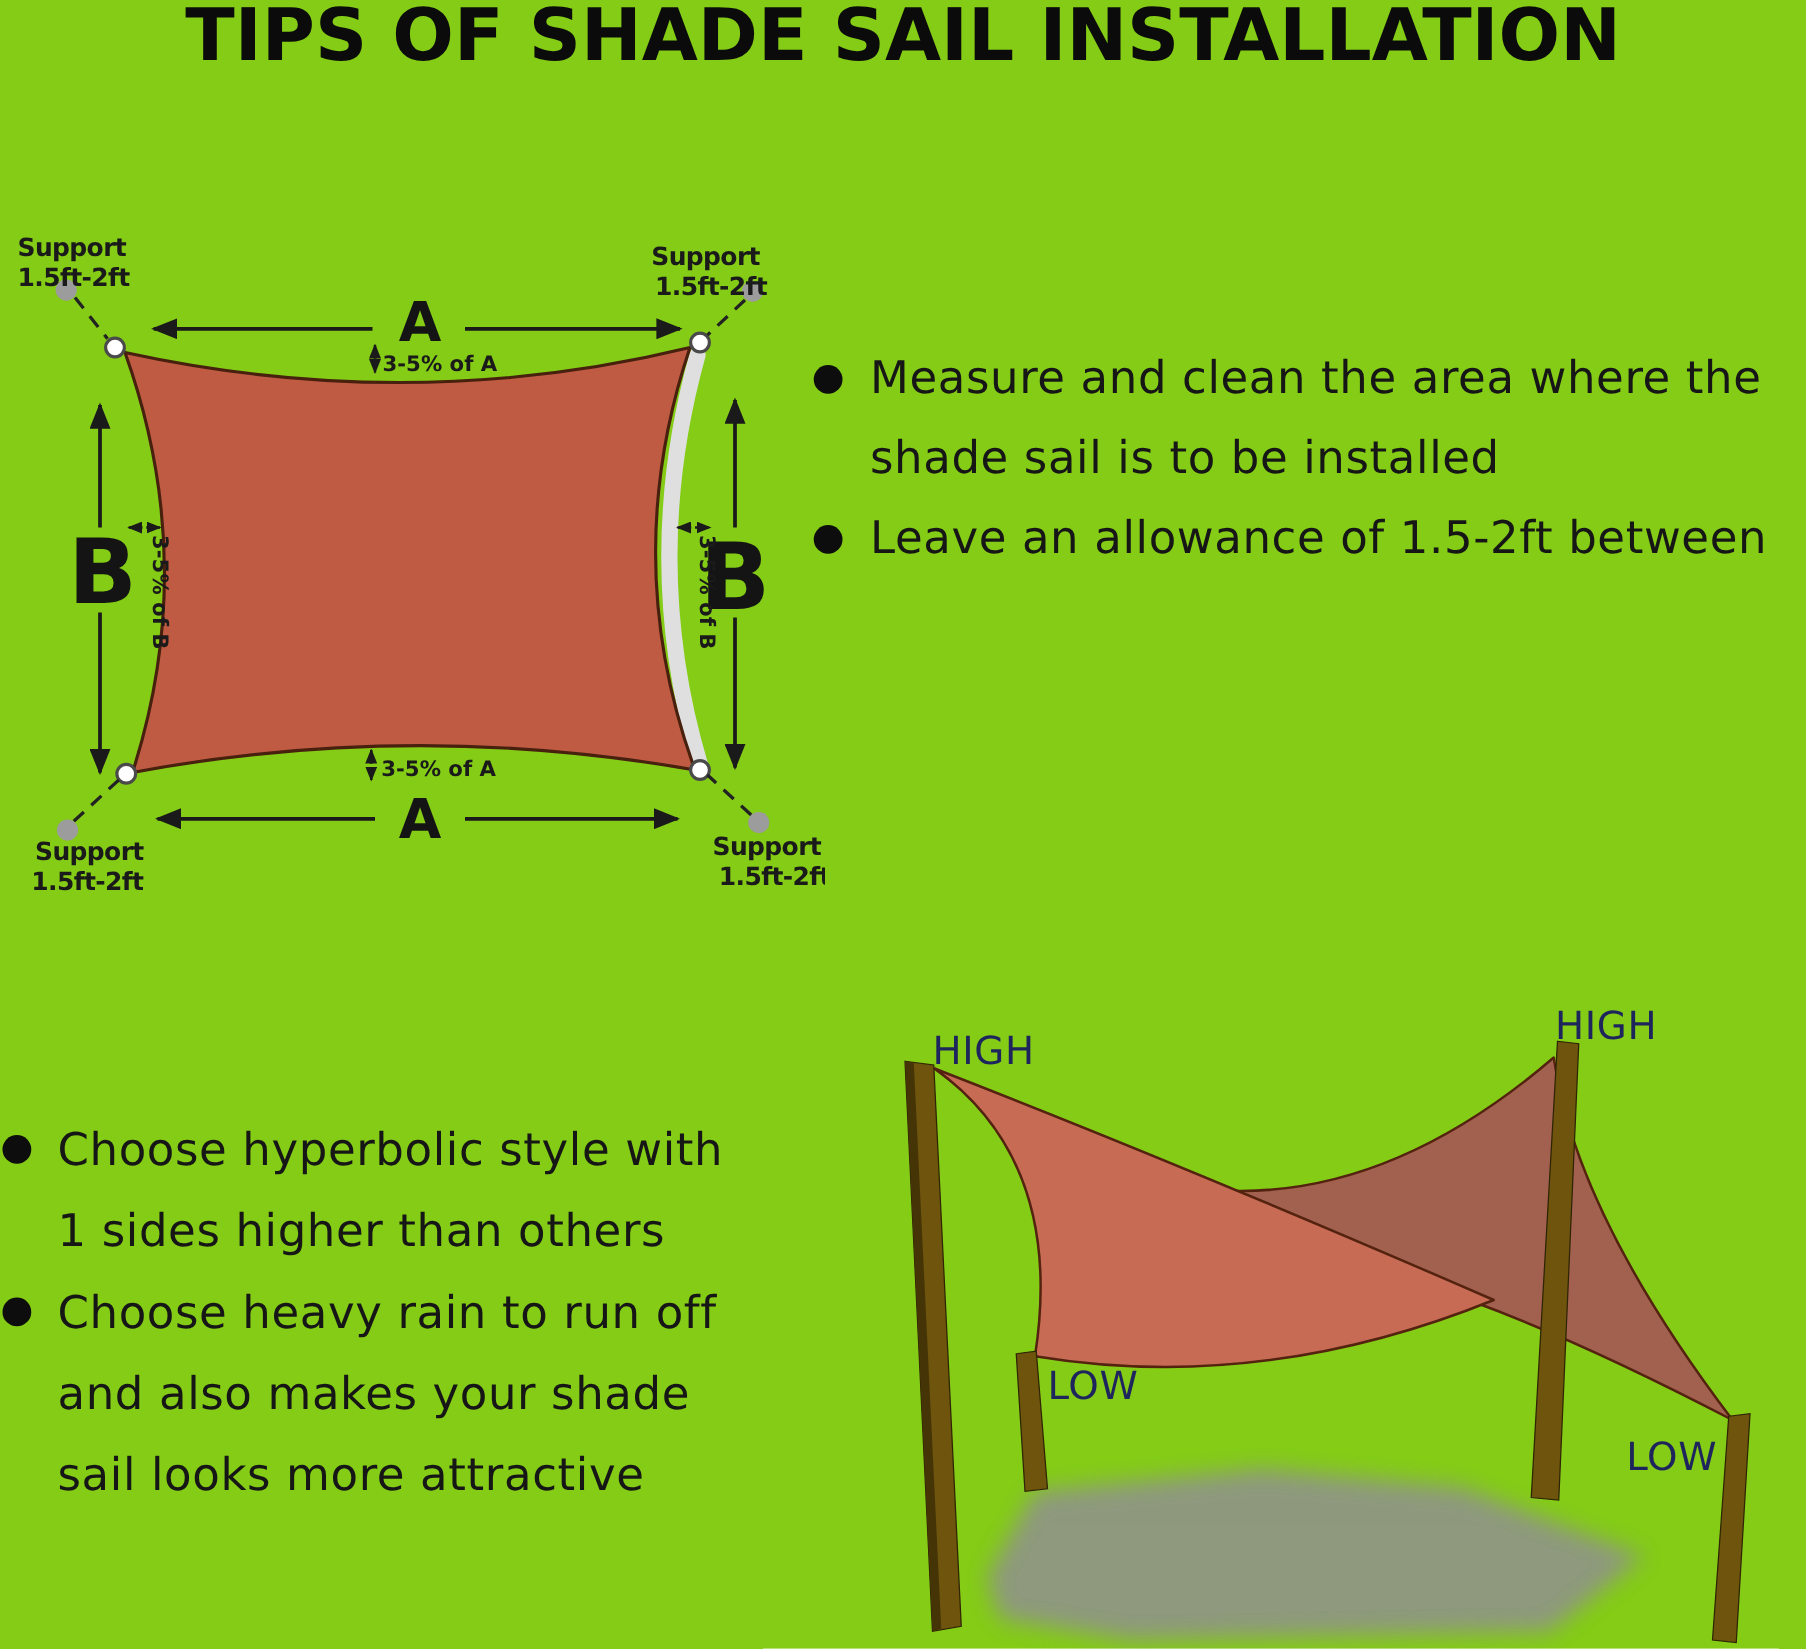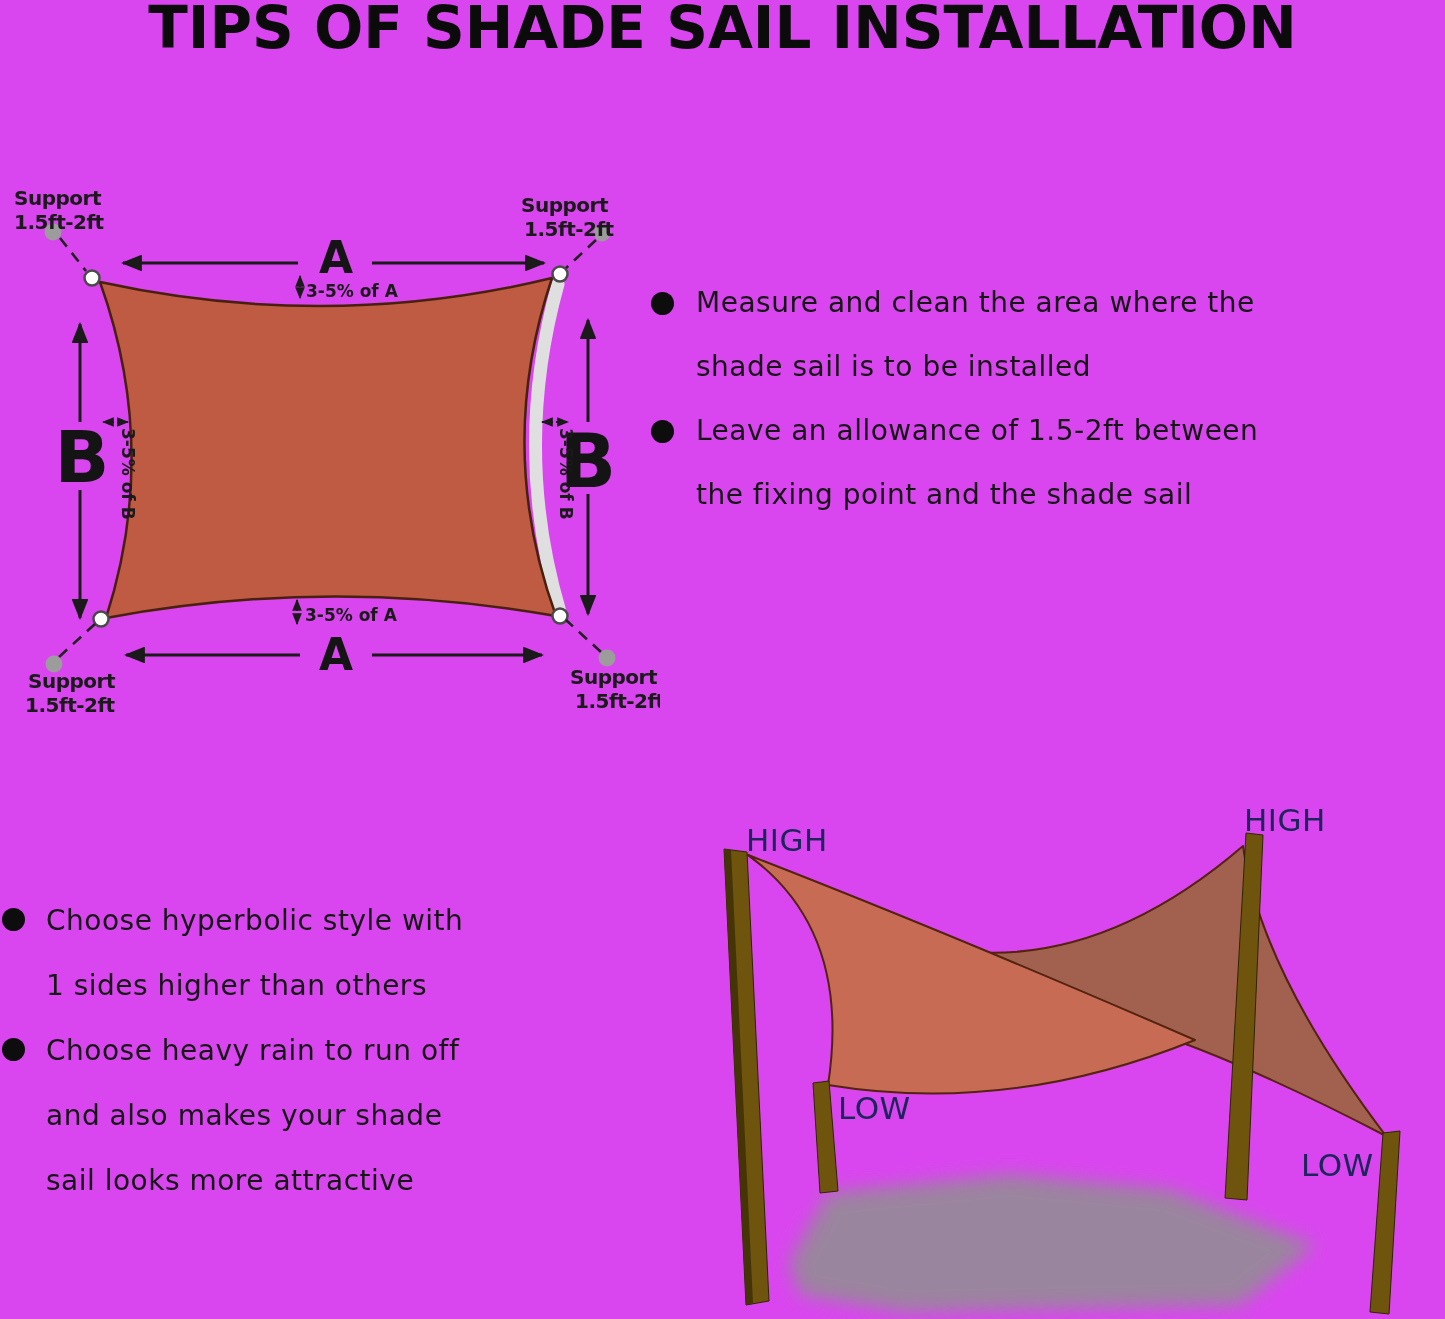--- a/index.html
+++ b/index.html
@@ -1,31 +1,31 @@
 <!DOCTYPE html>
 <html><head>
 <meta charset="utf-8">
 <style>
   html,body{margin:0;padding:0;background:#ffffff;}
-  .page{position:relative;width:1445px;height:1319px;background:#d946ef;overflow:hidden;
+  .page{position:relative;width:1445px;height:1319px;background:#84cc16;overflow:hidden;
         font-family:"DejaVu Sans",sans-serif;color:#121212;}
   .title{position:absolute;top:-6px;left:0;width:1445px;text-align:center;
          font-size:58px;font-weight:700;letter-spacing:0px;color:#0b0b0b;white-space:nowrap;}
   svg{position:absolute;display:block;}
   .svg-diagram{left:0;top:160px;}
   .svg-illus{left:680px;top:790px;}
   .tips{position:absolute;}
   .tips-right{left:651px;top:271px;width:794px;}
   .tips-left{left:2px;top:888px;width:640px;}
   .tip-item{display:flex;align-items:flex-start;}
   .tip-dot{flex:none;width:23px;height:23px;border-radius:50%;background:#0d0d0d;margin-top:20px;}
   .tips-right .tip-dot{margin-top:21px;}
   .tip-lines{margin-left:22px;}
   .tips-left .tip-lines{margin-left:21px;}
-  .tip-line{display:block;font-size:28px;line-height:64px;letter-spacing:0.5px;
+  .tip-line{display:block;font-size:36px;line-height:64px;letter-spacing:0.5px;
             color:#161616;white-space:nowrap;}
   .tips-left .tip-line{line-height:65px;}
   
   .sup{font-family:"DejaVu Sans",sans-serif;font-size:20px;font-weight:700;fill:#1a1a1a;letter-spacing:-0.5px;}
   .dim{font-family:"DejaVu Sans",sans-serif;font-weight:700;fill:#141414;}
   .pct{font-family:"DejaVu Sans",sans-serif;font-size:17px;font-weight:700;fill:#1a1a1a;}
   .hl{font-family:"DejaVu Sans",sans-serif;font-size:31px;font-weight:400;letter-spacing:0.5px;}
 </style>
 </head>
 <body>
@@ -102,21 +102,20 @@
       <span class="tip-dot"></span>
       <span class="tip-lines">
         <span class="tip-line">Measure and clean the area where the</span>
         <span class="tip-line">shade sail is to be installed</span>
       </span>
     </div>
     <div class="tip-item">
       <span class="tip-dot"></span>
       <span class="tip-lines">
         <span class="tip-line">Leave an allowance of 1.5-2ft between</span>
-        <span class="tip-line">the fixing point and the shade sail</span>
       </span>
     </div>
   </div>
 
   <div class="tips tips-left">
     <div class="tip-item">
       <span class="tip-dot"></span>
       <span class="tip-lines">
         <span class="tip-line">Choose hyperbolic style with</span>
         <span class="tip-line">1 sides higher than others</span>

